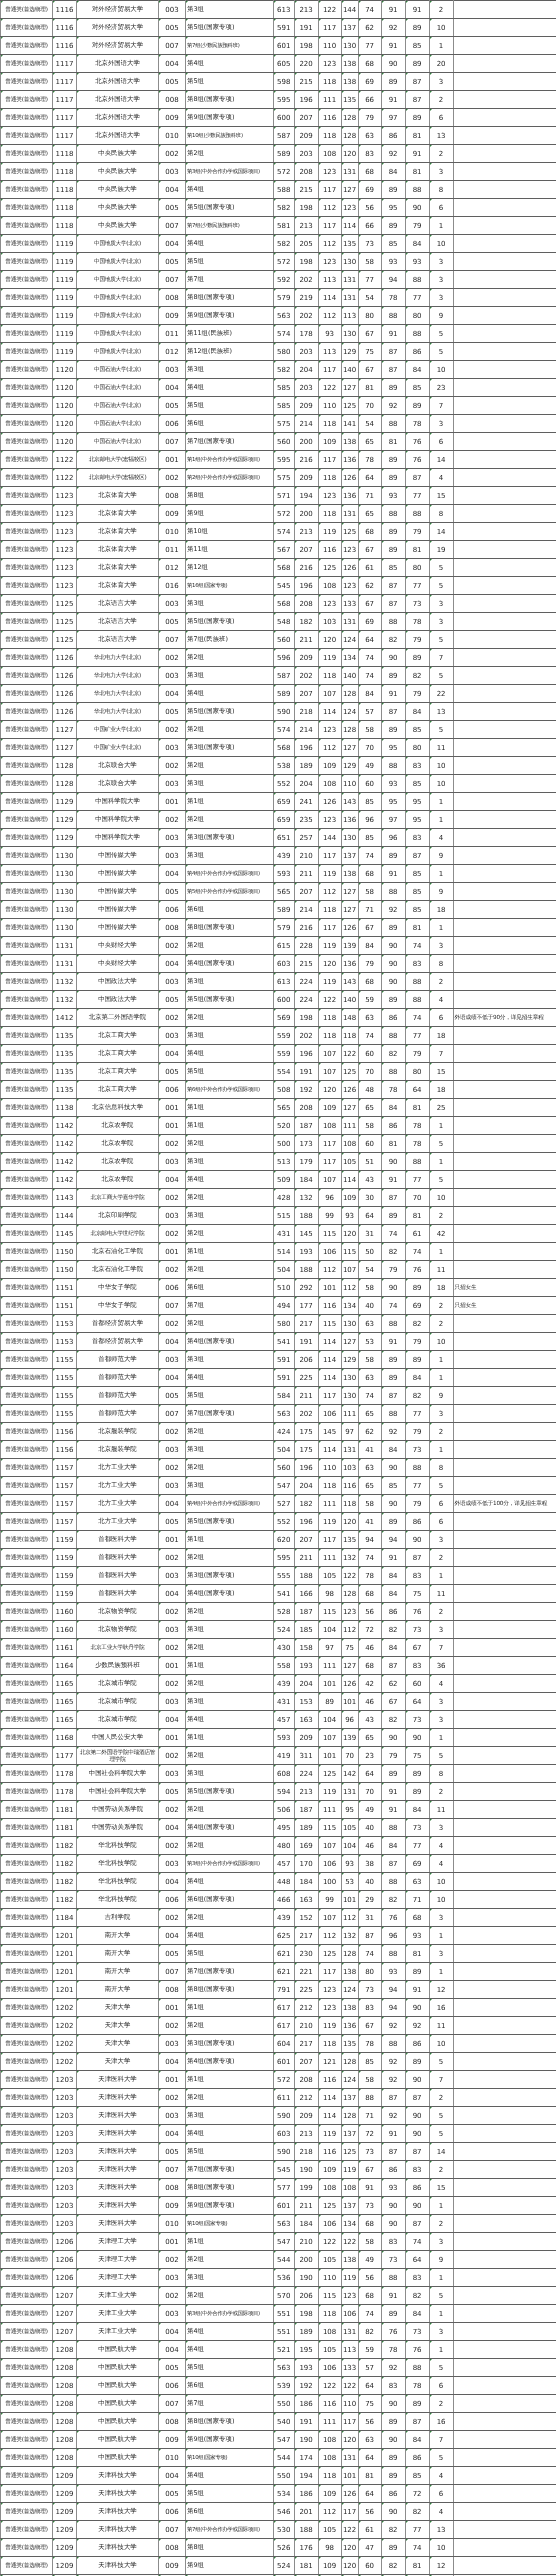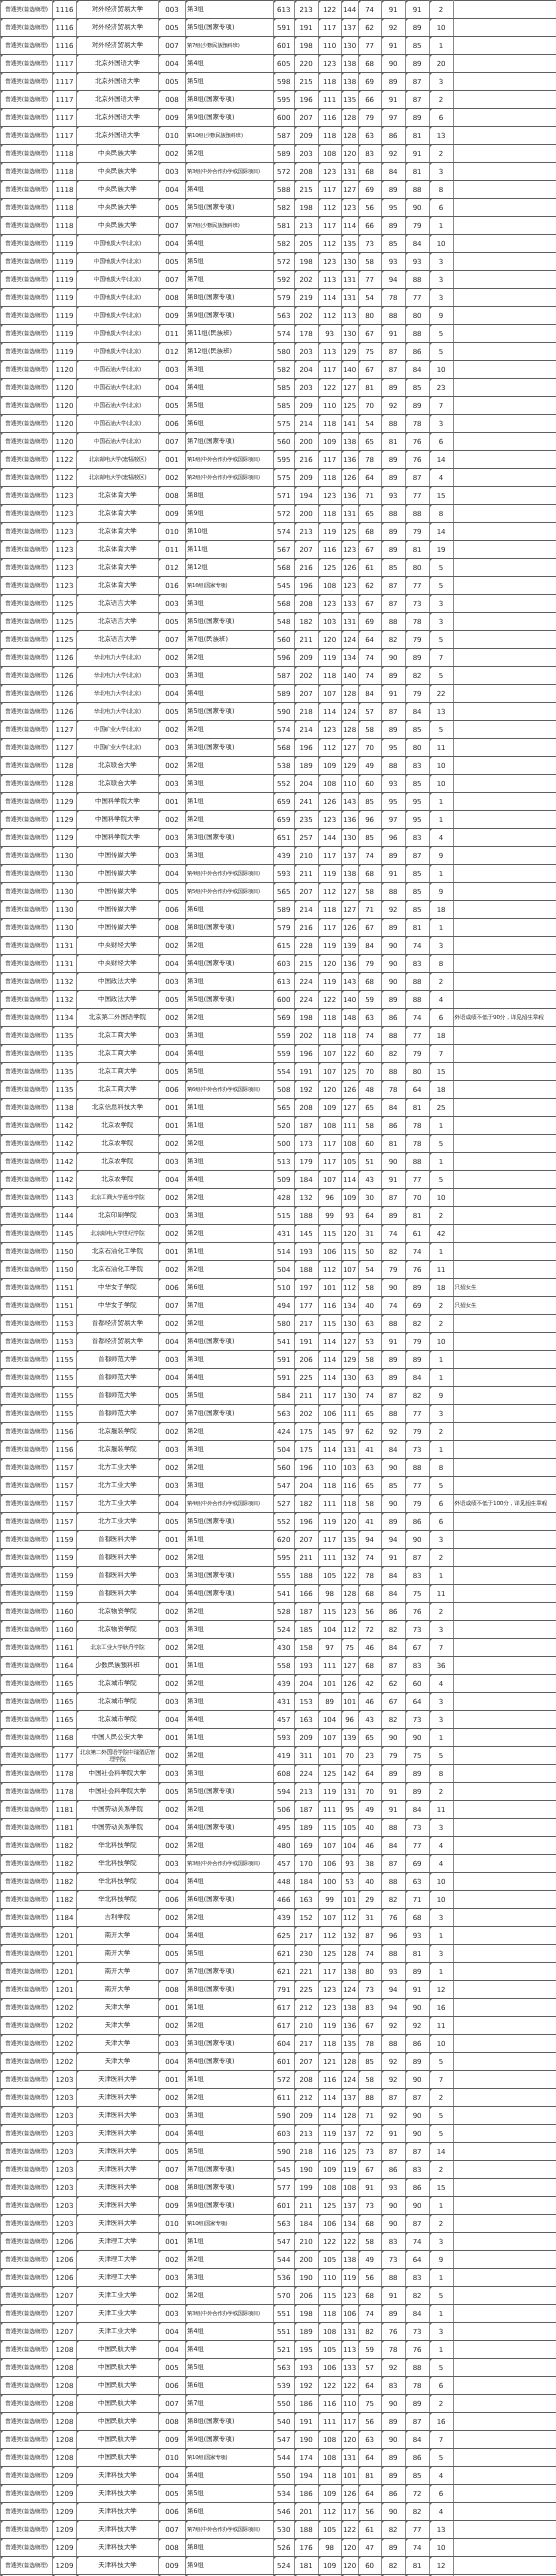--- a/index.html
+++ b/index.html
@@ -936,21 +936,21 @@
         <td class="num tick">122</td>
         <td class="num tick">140</td>
         <td class="num tick">59</td>
         <td class="num tick">89</td>
         <td class="num tick">88</td>
         <td class="num tick">4</td>
         <td class="remark"></td>
       </tr>
       <tr>
         <td class="cat tick">普通类(首选物理)</td>
-        <td class="code tick">1134</td>
+        <td class="code tick">1412</td>
         <td class="name tick">北京第二外国语学院</td>
         <td class="gcode tick">002</td>
         <td class="gname tick">第2组</td>
         <td class="num tick">569</td>
         <td class="num tick">198</td>
         <td class="num tick">118</td>
         <td class="num tick">148</td>
         <td class="num tick">63</td>
         <td class="num tick">86</td>
         <td class="num tick">74</td>
@@ -1181,21 +1181,21 @@
         <td class="num tick">11</td>
         <td class="remark"></td>
       </tr>
       <tr>
         <td class="cat tick">普通类(首选物理)</td>
         <td class="code tick">1151</td>
         <td class="name tick">中华女子学院</td>
         <td class="gcode tick">006</td>
         <td class="gname tick">第6组</td>
         <td class="num tick">510</td>
-        <td class="num tick">197</td>
+        <td class="num tick">292</td>
         <td class="num tick">101</td>
         <td class="num tick">112</td>
         <td class="num tick">58</td>
         <td class="num tick">90</td>
         <td class="num tick">89</td>
         <td class="num tick">18</td>
         <td class="remark">只招女生</td>
       </tr>
       <tr>
         <td class="cat tick">普通类(首选物理)</td>

